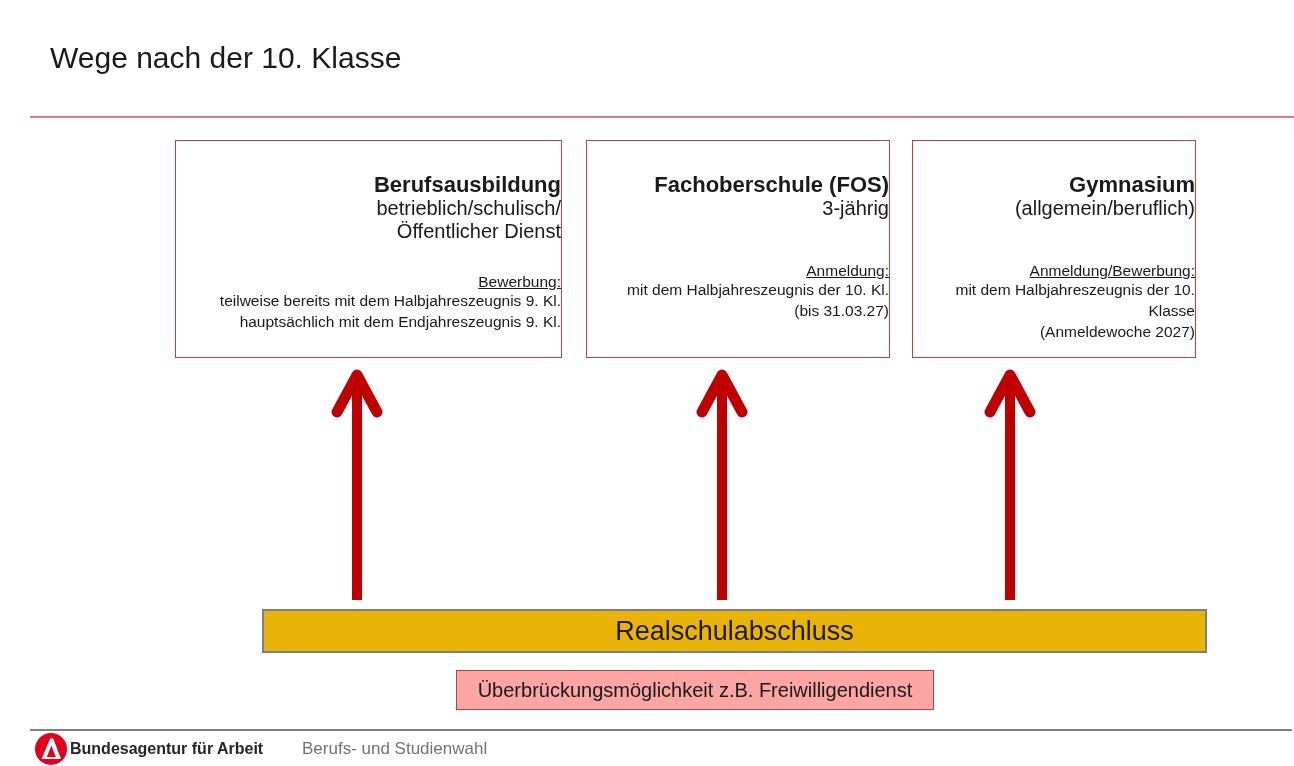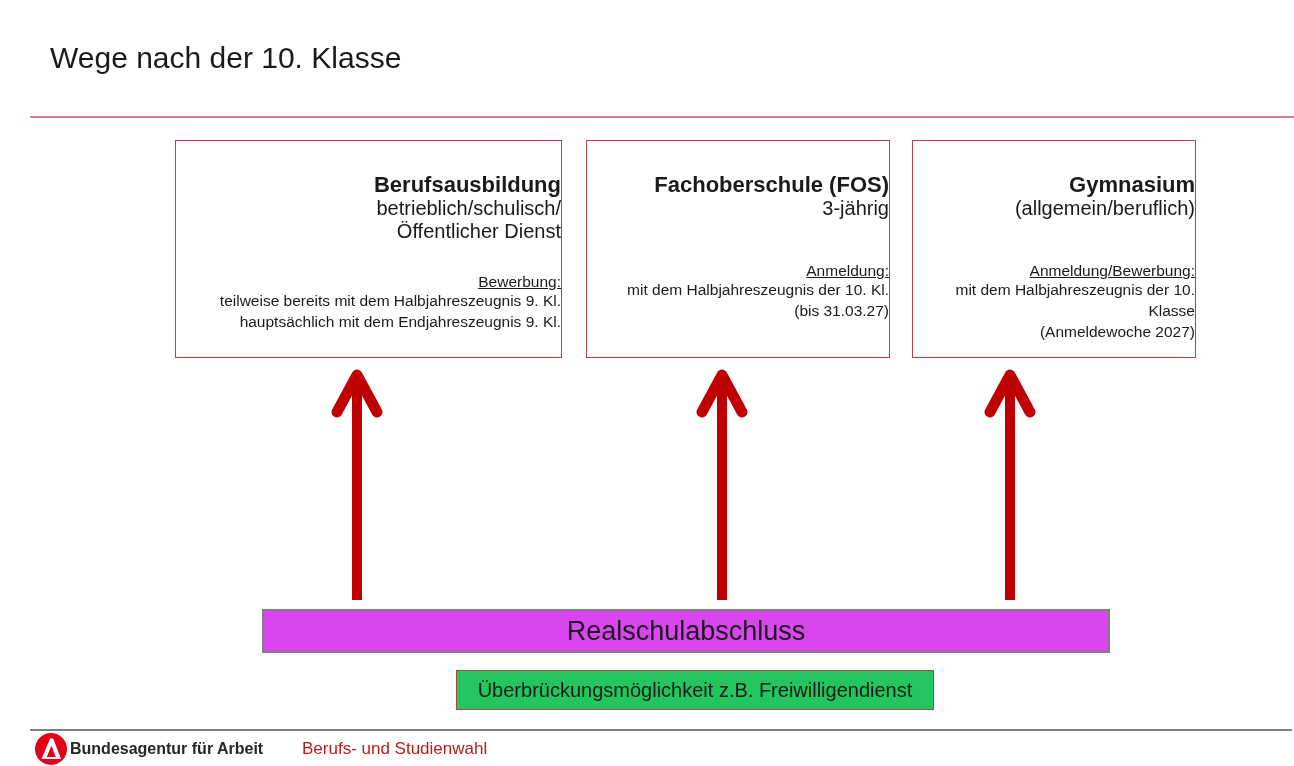--- a/index.html
+++ b/index.html
@@ -22,34 +22,34 @@
   .box-label { font-size:15.5px; text-decoration:underline; margin-top:30px; }
   .pathbox.one-sub .box-label { margin-top:42px; }
   .box-detail { font-size:15.5px; line-height:1.35; }
 
   .up-arrow { position:absolute; top:368px; width:56px; height:234px; }
   .up-arrow.a1 { left:329px; }
   .up-arrow.a2 { left:694px; }
   .up-arrow.a3 { left:982px; }
 
   .base-box {
-    position:absolute; left:262px; top:609px; width:848px; height:44px; box-sizing:border-box;
-    background:#d946ef; border:2px solid #7f7f7f;
+    position:absolute; left:262px; top:609px; width:945px; height:44px; box-sizing:border-box;
+    background:#eab308; border:2px solid #7f7f7f;
     display:flex; align-items:center; justify-content:center; font-size:27px;
   }
   .bridge-box {
     position:absolute; left:456px; top:670px; width:478px; height:40px; box-sizing:border-box;
-    background:#22c55e; border:1px solid #b24347;
+    background:#fca5a5; border:1px solid #b24347;
     display:flex; align-items:center; justify-content:center; font-size:20px;
   }
 
   .footer-divider { position:absolute; left:30px; top:729px; width:1262px; height:2px; background:#808080; }
   .ba-logo { position:absolute; left:35px; top:733px; width:32px; height:32px; }
   .org-name { position:absolute; left:70px; top:740px; font-size:16px; font-weight:bold; color:#262626; }
-  .publication-name { position:absolute; left:302px; top:739px; font-size:17px; color:#b91c1c; }
+  .publication-name { position:absolute; left:302px; top:739px; font-size:17px; color:#737373; }
 </style>
 </head>
 <body>
 
 <div class="slide">
 
   <div class="page-title">Wege nach der 10. Klasse</div>
   <div class="title-rule"></div>
 
   <div class="pathbox b1">

